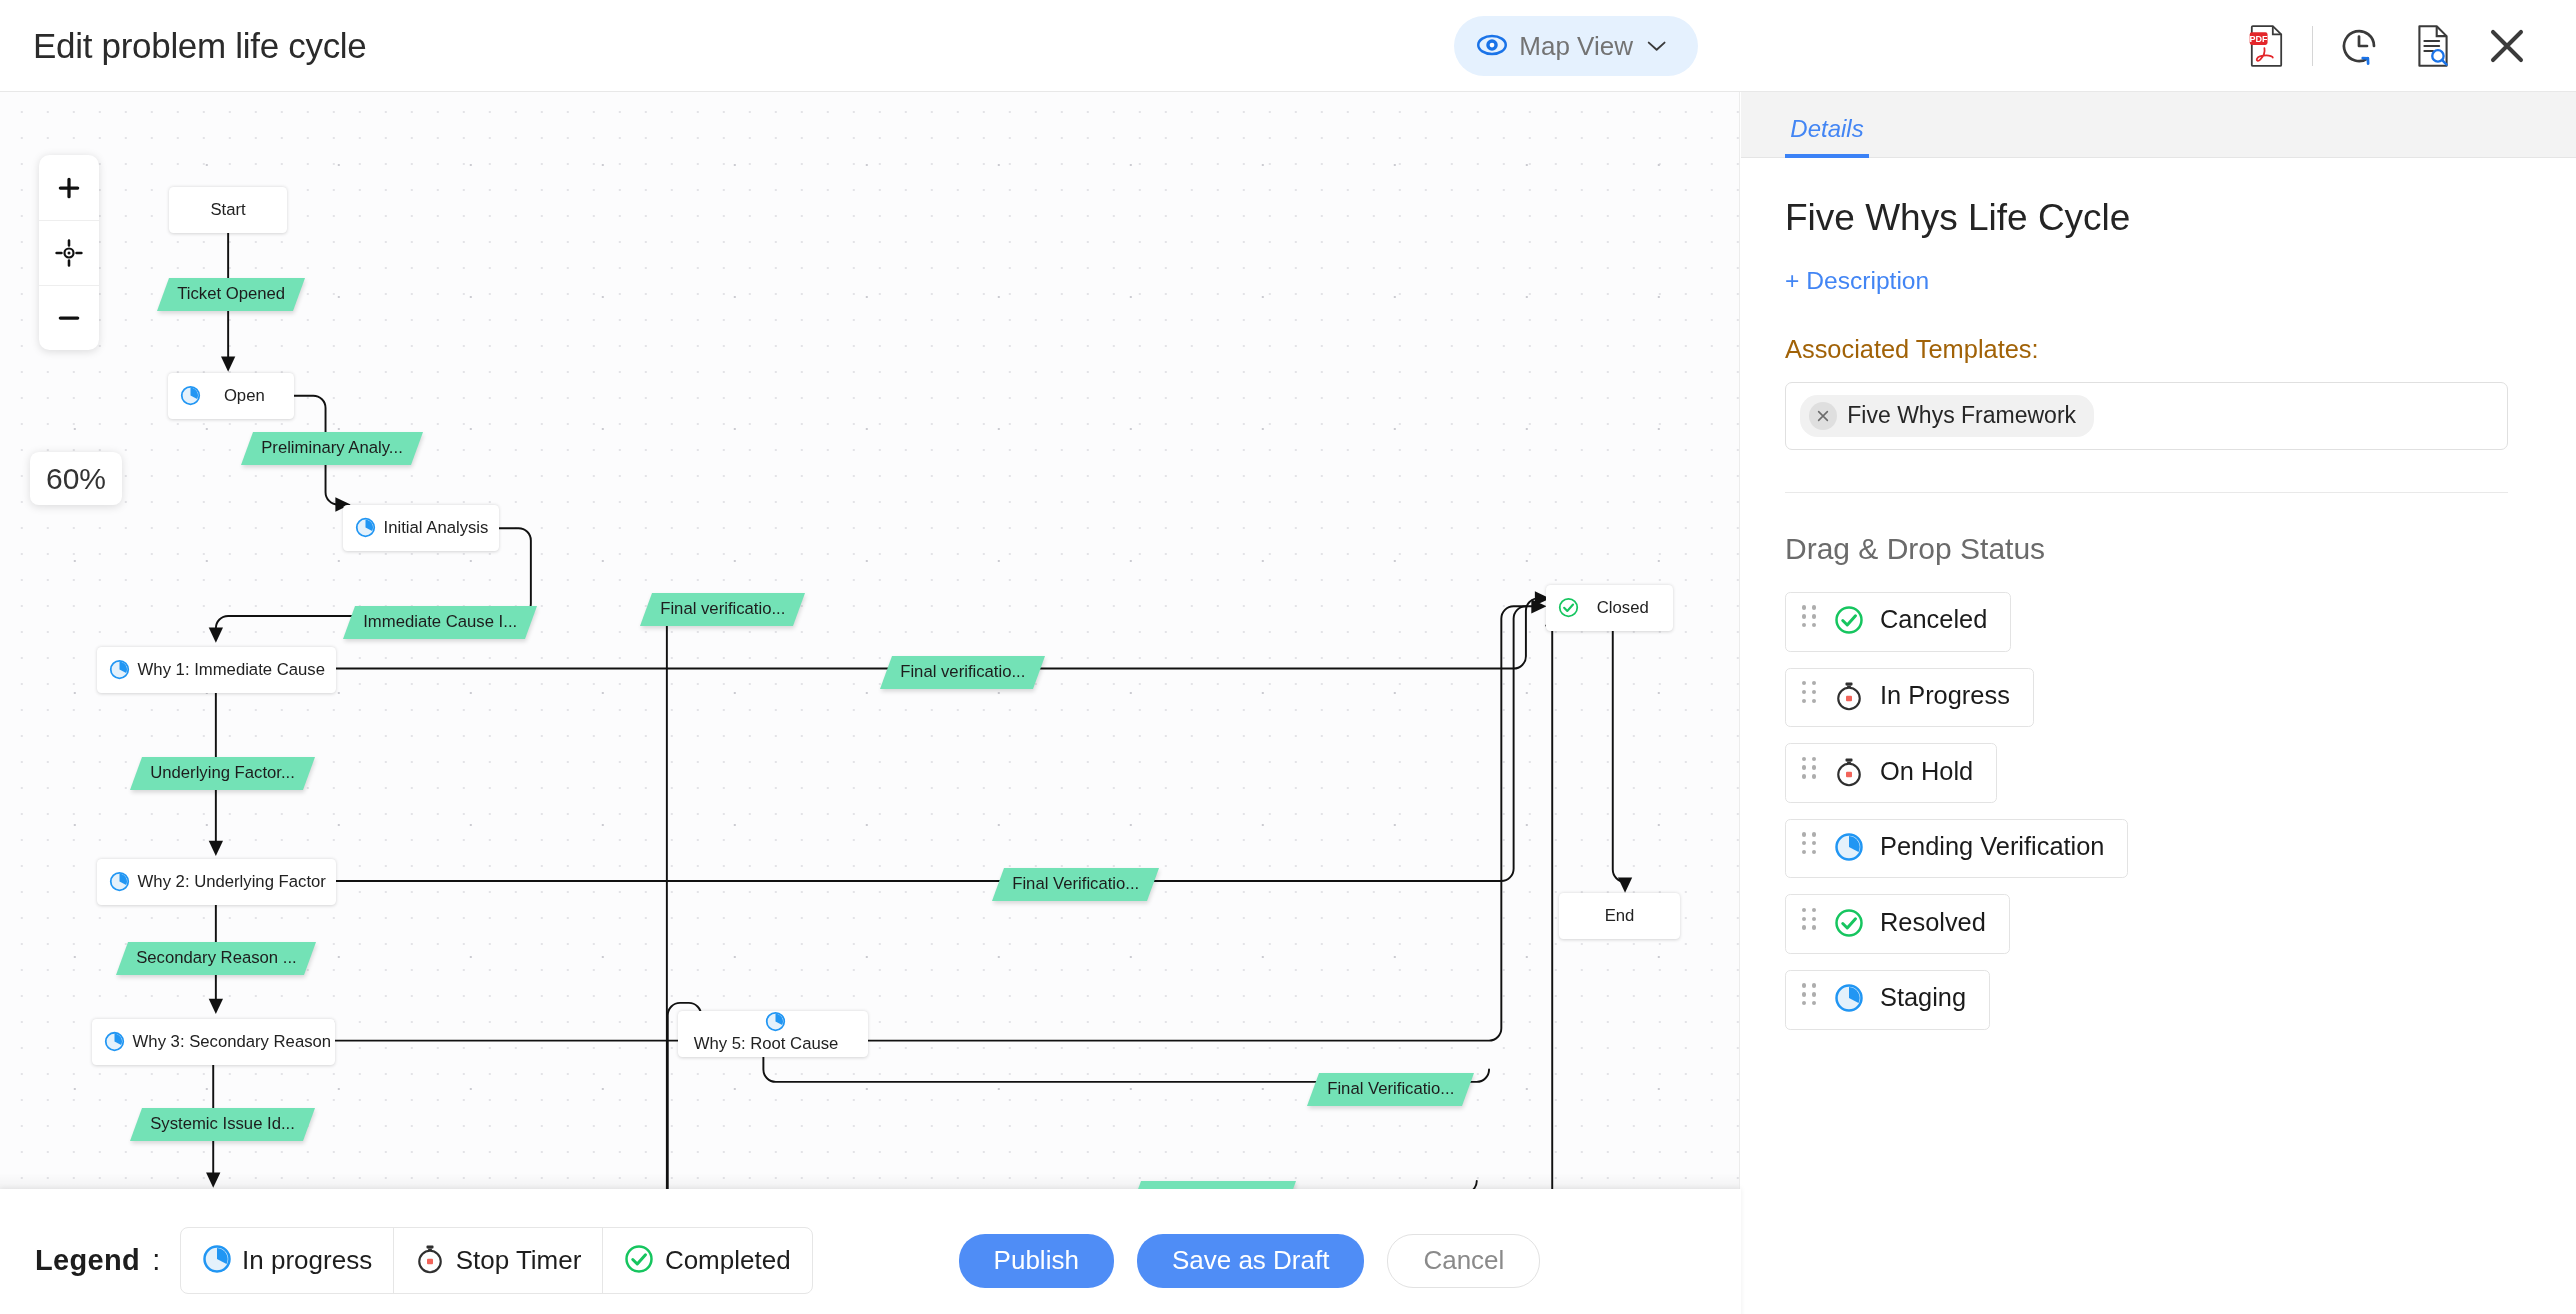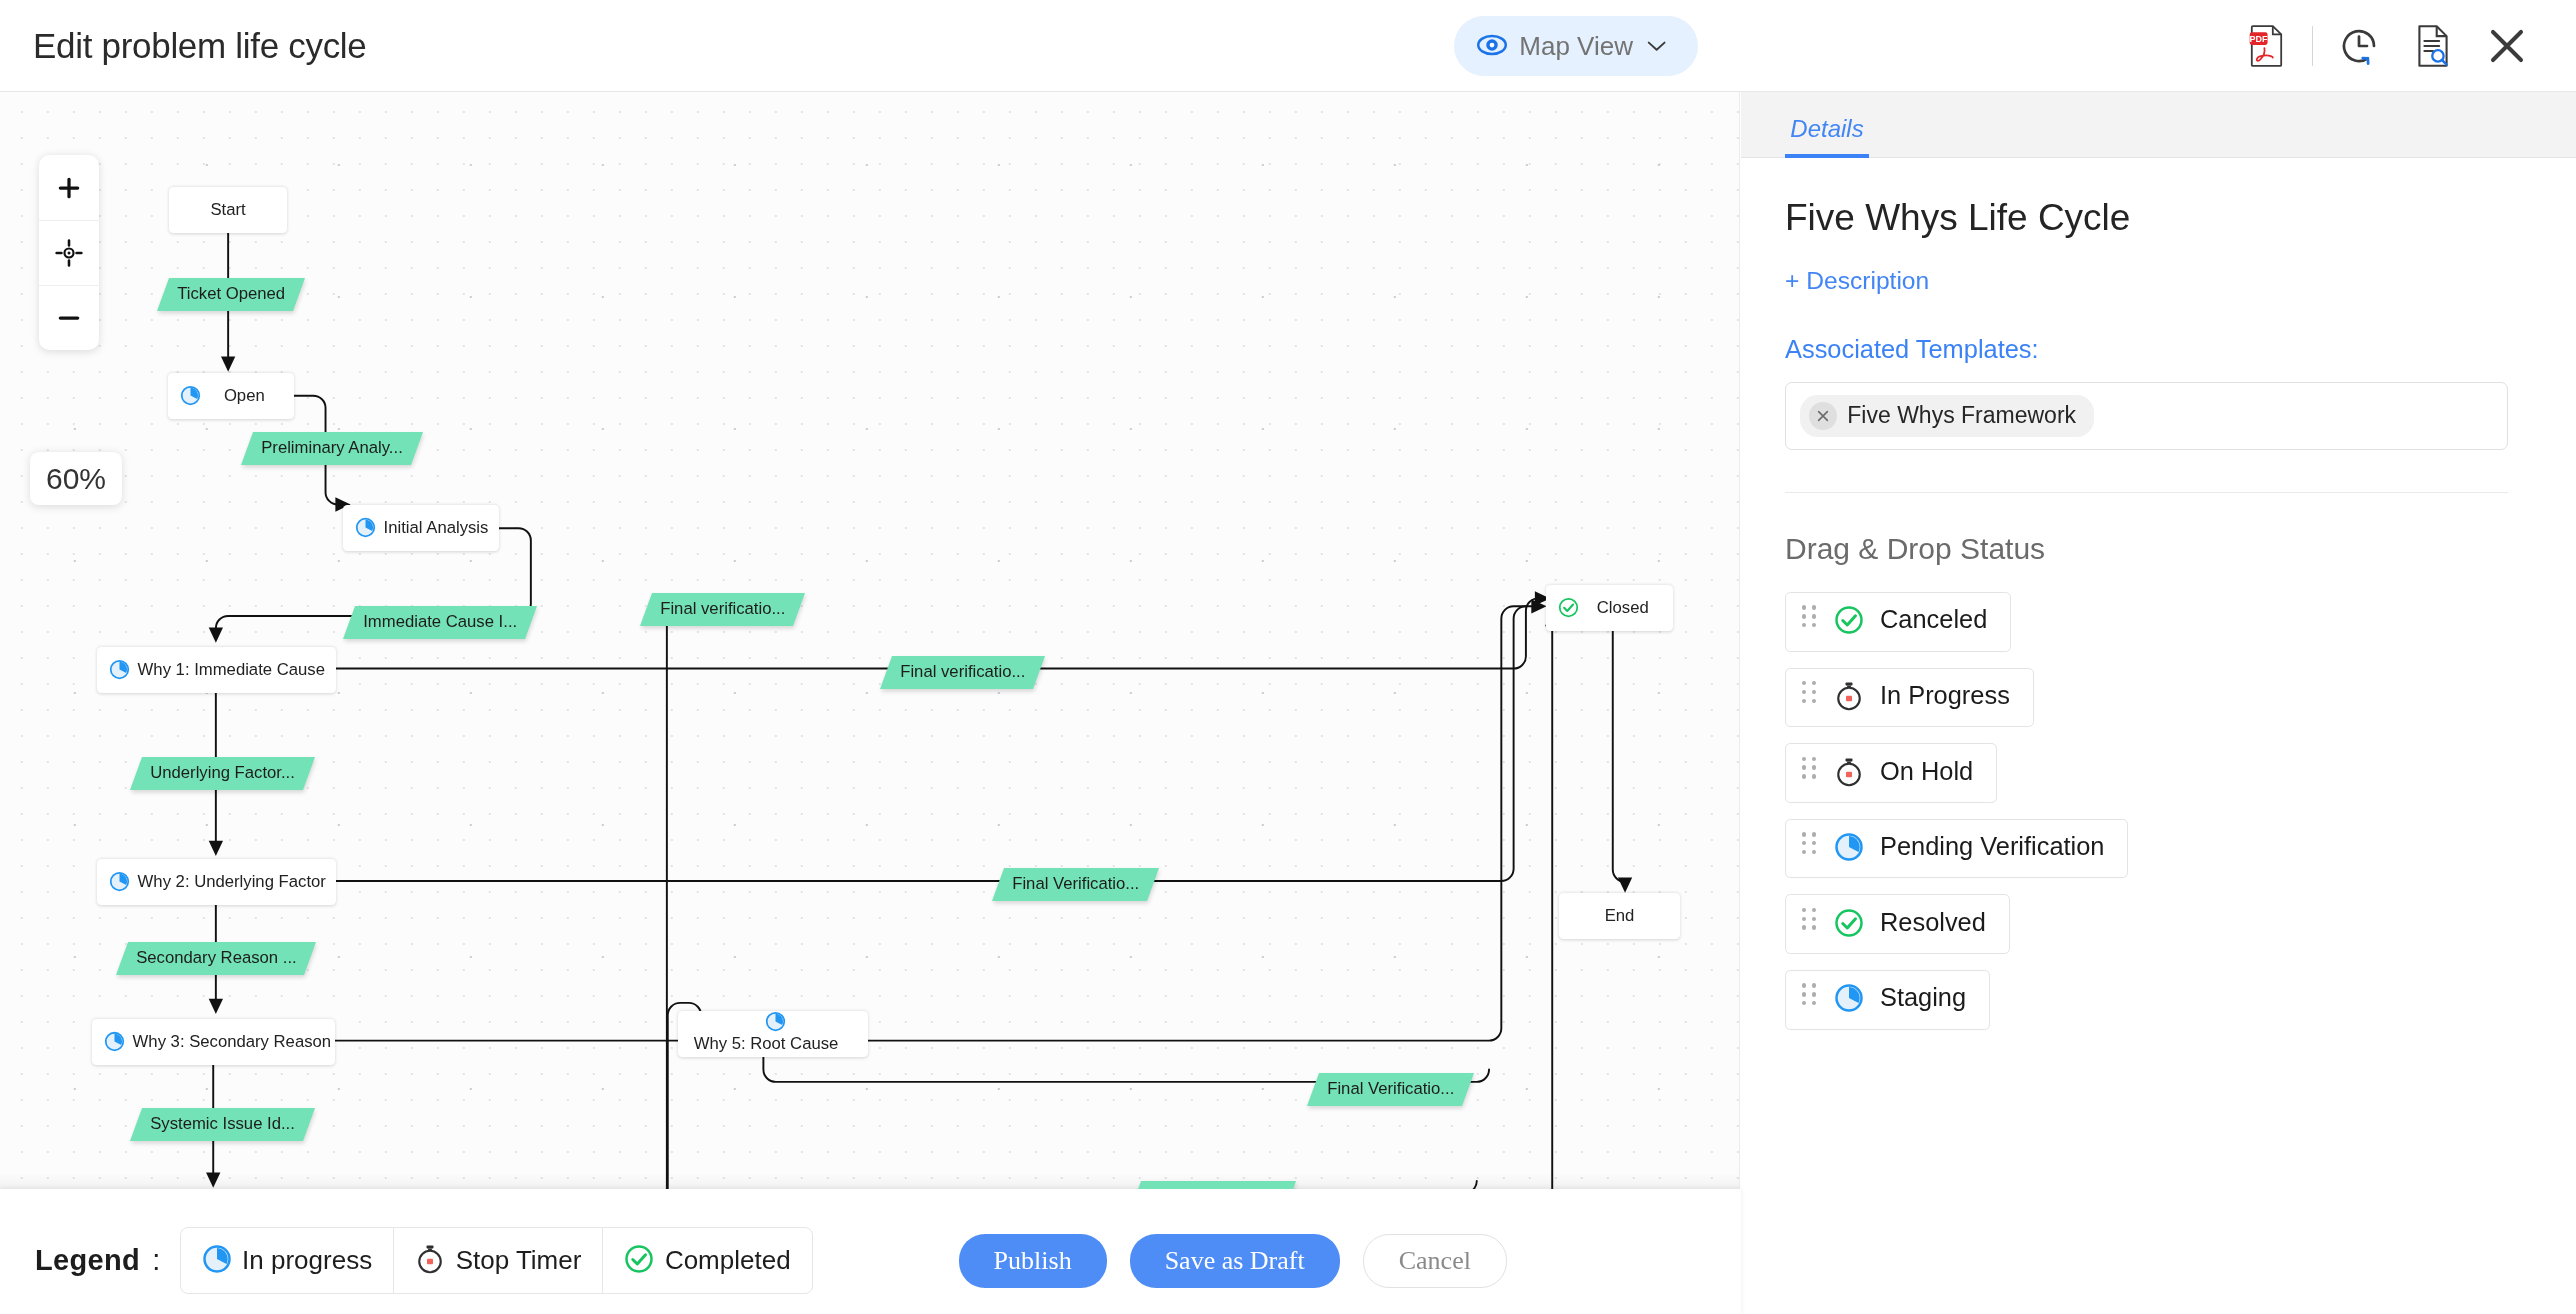--- a/index.html
+++ b/index.html
@@ -114,21 +114,21 @@
   }
   .tab {
     font-size: 24px; color: #4285f4; padding: 0 5.3px 14px 5.3px; cursor: pointer; position: relative;
   }
   .tab.active::after {
     content: ""; position: absolute; left: 0; right: 0; bottom: -0.9px; height: 4.4px; background: #3b82f6;
   }
   .panel-body { padding: 39px 68px 0 44px; }
   .lc-title { font-size: 37px; color: #242424; font-weight: 400; }
   .desc-link { margin-top: 28px; font-size: 24.6px; color: #4285f4; cursor: pointer; display: inline-block; }
-  .assoc-heading { margin-top: 40px; font-size: 25.4px; color: #3b82f6; }
+  .assoc-heading { margin-top: 40px; font-size: 25.4px; color: #a16207; }
   .chip-field {
     margin-top: 17.5px; border: 0.9px solid #e0e0e0; border-radius: 7px;
     padding: 12.3px 14px; display: flex; align-items: center; gap: 10.5px; min-height: 61px;
   }
   .chip {
     display: inline-flex; align-items: center; gap: 10.5px;
     background: #f1f1f1; border-radius: 17.5px; padding: 7px 17.5px 7px 8.8px;
     font-size: 23px; color: #262626; cursor: pointer;
   }
   .chip-x {
@@ -160,21 +160,21 @@
     margin-left: 19.3px; border: 0.9px solid #e6e6e6; border-radius: 8px;
     display: flex; align-items: center; height: 67px; background: #fff;
   }
   .legend-item { display: flex; align-items: center; gap: 10.5px; padding: 0 21px; height: 100%; }
   .legend-item + .legend-item { border-left: 0.9px solid #e6e6e6; }
   .legend-text { font-size: 26px; color: #1d1d1d; white-space: nowrap; }
   .btns { margin-left: 146px; display: flex; align-items: center; gap: 23px; }
   .btn {
     border-radius: 26px; font-size: 26px; cursor: pointer; border: none;
     height: 54px; padding: 0 35px; display: flex; align-items: center; justify-content: center;
-    font-family: Liberation Serif, serif;
+    font-family: Liberation Sans, sans-serif;
   }
   .btn-primary { background: #4f8df6; color: #fff; }
   .btn-cancel { background: #fff; color: #8a8a8a; border: 0.9px solid #e2e2e2; }
 </style>
 </head>
 <body>
 
 <div id="app">
 
   <div class="header">

